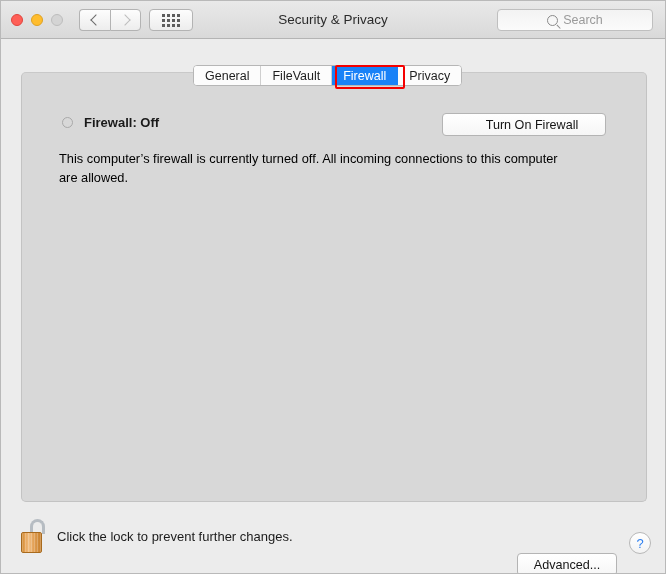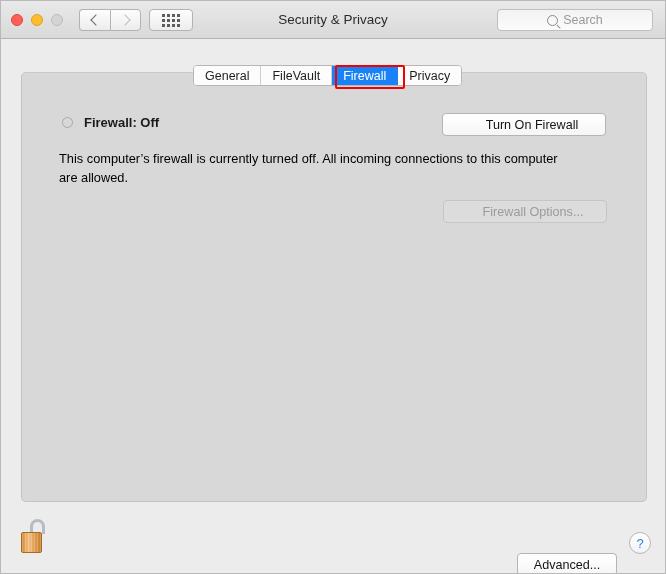--- a/index.html
+++ b/index.html
@@ -370,27 +370,27 @@
 
     <div id="status-row">
       <span id="status-dot"></span>
       <span id="status-label">Firewall: Off</span>
     </div>
 
     <div class="panel-btn" id="turn-on-btn">Turn On Firewall</div>
 
     <div id="desc">This computer’s firewall is currently turned off. All incoming connections to this computer are allowed.</div>
 
-    <div class="panel-btn" id="options-btn">Firewall Options...</div>
   </div>
 
   <div id="lock-area">
     <span id="lock-icon">
       <span id="lock-shackle"></span>
       <span id="lock-body"></span>
     </span>
+    <span id="lock-text">Click the lock to prevent further changes.</span>
   </div>
 
   <div id="advanced-btn">Advanced...</div>
 
   <div id="help-btn">?</div>
 
 </div>
 
 </body></html>

